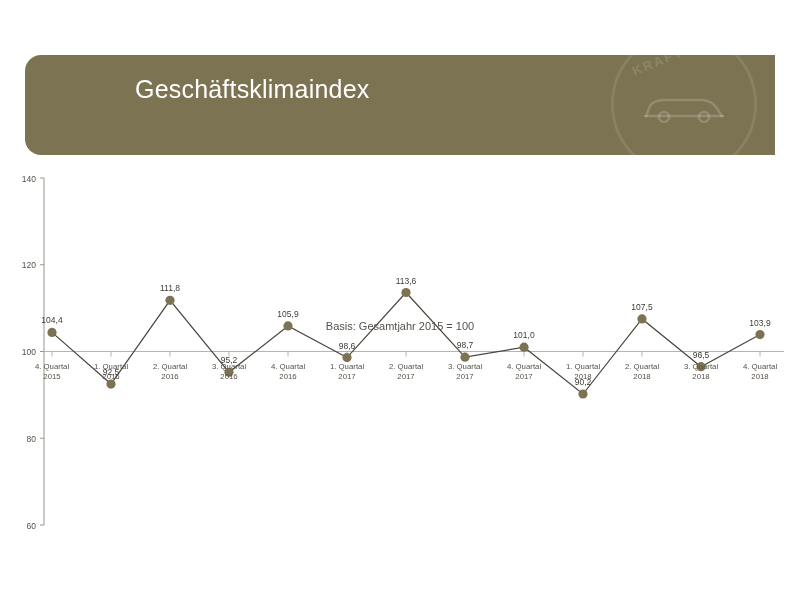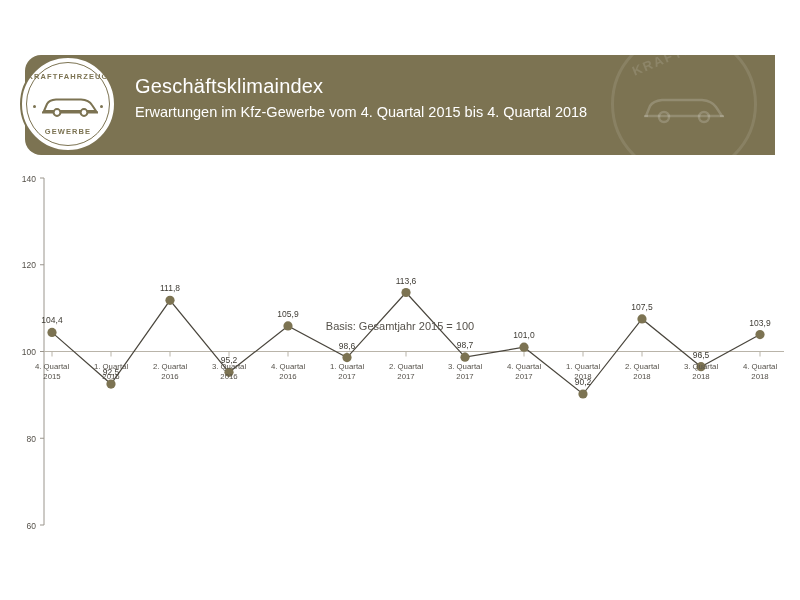--- a/index.html
+++ b/index.html
@@ -57,21 +57,21 @@
     width: 88px;
     height: 34px;
   }
   .header-texts {
     position: absolute;
     left: 110px;
     top: 20px;
   }
   .header-title {
     color: #ffffff;
-    font-size: 20px;
+    font-size: 25px;
     font-weight: normal;
     letter-spacing: 0.2px;
     margin: 0 0 6px 0;
   }
   .header-subtitle {
     color: #ffffff;
     font-size: 14.5px;
     font-weight: normal;
     margin: 0;
   }
@@ -156,37 +156,23 @@
       <div class="wm-text">KRAFTFA</div>
       <svg class="wm-car" viewBox="0 0 88 34">
         <path d="M4 24 L8 24 M80 24 L84 24" stroke="rgba(255,255,255,0.18)" stroke-width="2" fill="none"></path>
         <path d="M6 24 L10 14 Q13 9 22 8 L62 8 Q72 9 76 15 L82 24 Z" fill="none" stroke="rgba(255,255,255,0.18)" stroke-width="2.5"></path>
         <circle cx="24" cy="25" r="5" fill="none" stroke="rgba(255,255,255,0.18)" stroke-width="2.5"></circle>
         <circle cx="64" cy="25" r="5" fill="none" stroke="rgba(255,255,255,0.18)" stroke-width="2.5"></circle>
       </svg>
     </div>
     <div class="header-texts">
       <div class="header-title">Geschäftsklimaindex</div>
-      <div class="header-subtitle">Erwartungen im Kfz-Gewerbe vom 4. Quartal 2015 bis 4. Quartal 2018</div>
     </div>
   </div>
 
-  <div class="logo">
-    <div class="ring"></div>
-    <div class="logo-top-text">KRAFTFAHRZEUG</div>
-    <div class="logo-bottom-text">GEWERBE</div>
-    <div class="logo-dot-l"></div>
-    <div class="logo-dot-r"></div>
-    <svg class="logo-car" viewBox="0 0 58 24">
-      <path d="M3 17 L6 10 Q8 6 15 5.5 L40 5.5 Q48 6 51 11 L55 17 Z" fill="none" stroke="#7c7352" stroke-width="2"></path>
-      <line x1="1" y1="18.5" x2="57" y2="18.5" stroke="#7c7352" stroke-width="2"></line>
-      <circle cx="16" cy="18.5" r="3.4" fill="#ffffff" stroke="#7c7352" stroke-width="2"></circle>
-      <circle cx="43" cy="18.5" r="3.4" fill="#ffffff" stroke="#7c7352" stroke-width="2"></circle>
-    </svg>
-  </div>
 
   <div class="chart">
     <svg id="chart-svg" width="800" height="400" viewBox="0 0 800 400">
         <line x1="44" y1="18" x2="44" y2="365" stroke="#9a958c" stroke-width="1"></line>
         <line x1="40" y1="365" x2="44" y2="365" stroke="#9a958c" stroke-width="1"></line>
         <text x="36" y="368.5" text-anchor="end" font-family="&quot;Liberation Sans&quot;, sans-serif" font-size="8.5" fill="#55514a">60</text>
         <line x1="40" y1="278.25" x2="44" y2="278.25" stroke="#9a958c" stroke-width="1"></line>
         <text x="36" y="281.75" text-anchor="end" font-family="&quot;Liberation Sans&quot;, sans-serif" font-size="8.5" fill="#55514a">80</text>
         <line x1="40" y1="191.5" x2="44" y2="191.5" stroke="#9a958c" stroke-width="1"></line>
         <text x="36" y="195" text-anchor="end" font-family="&quot;Liberation Sans&quot;, sans-serif" font-size="8.5" fill="#55514a">100</text>

